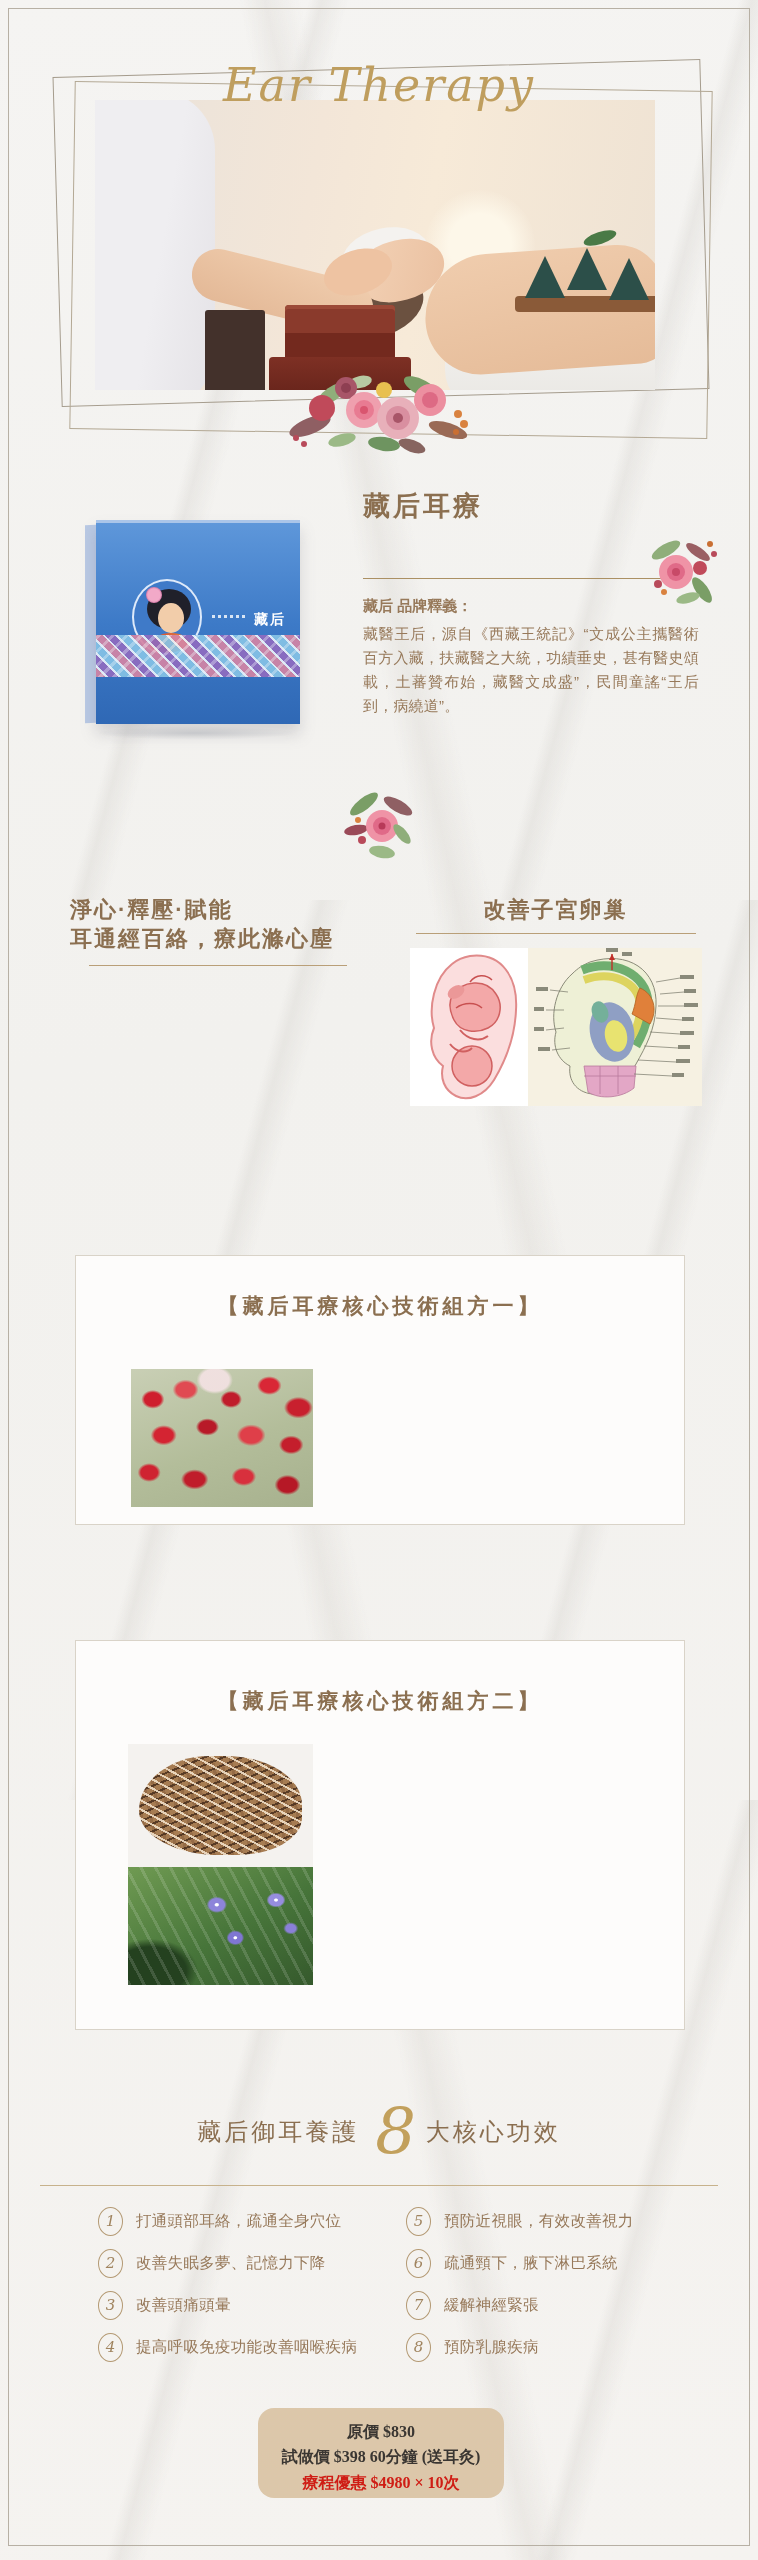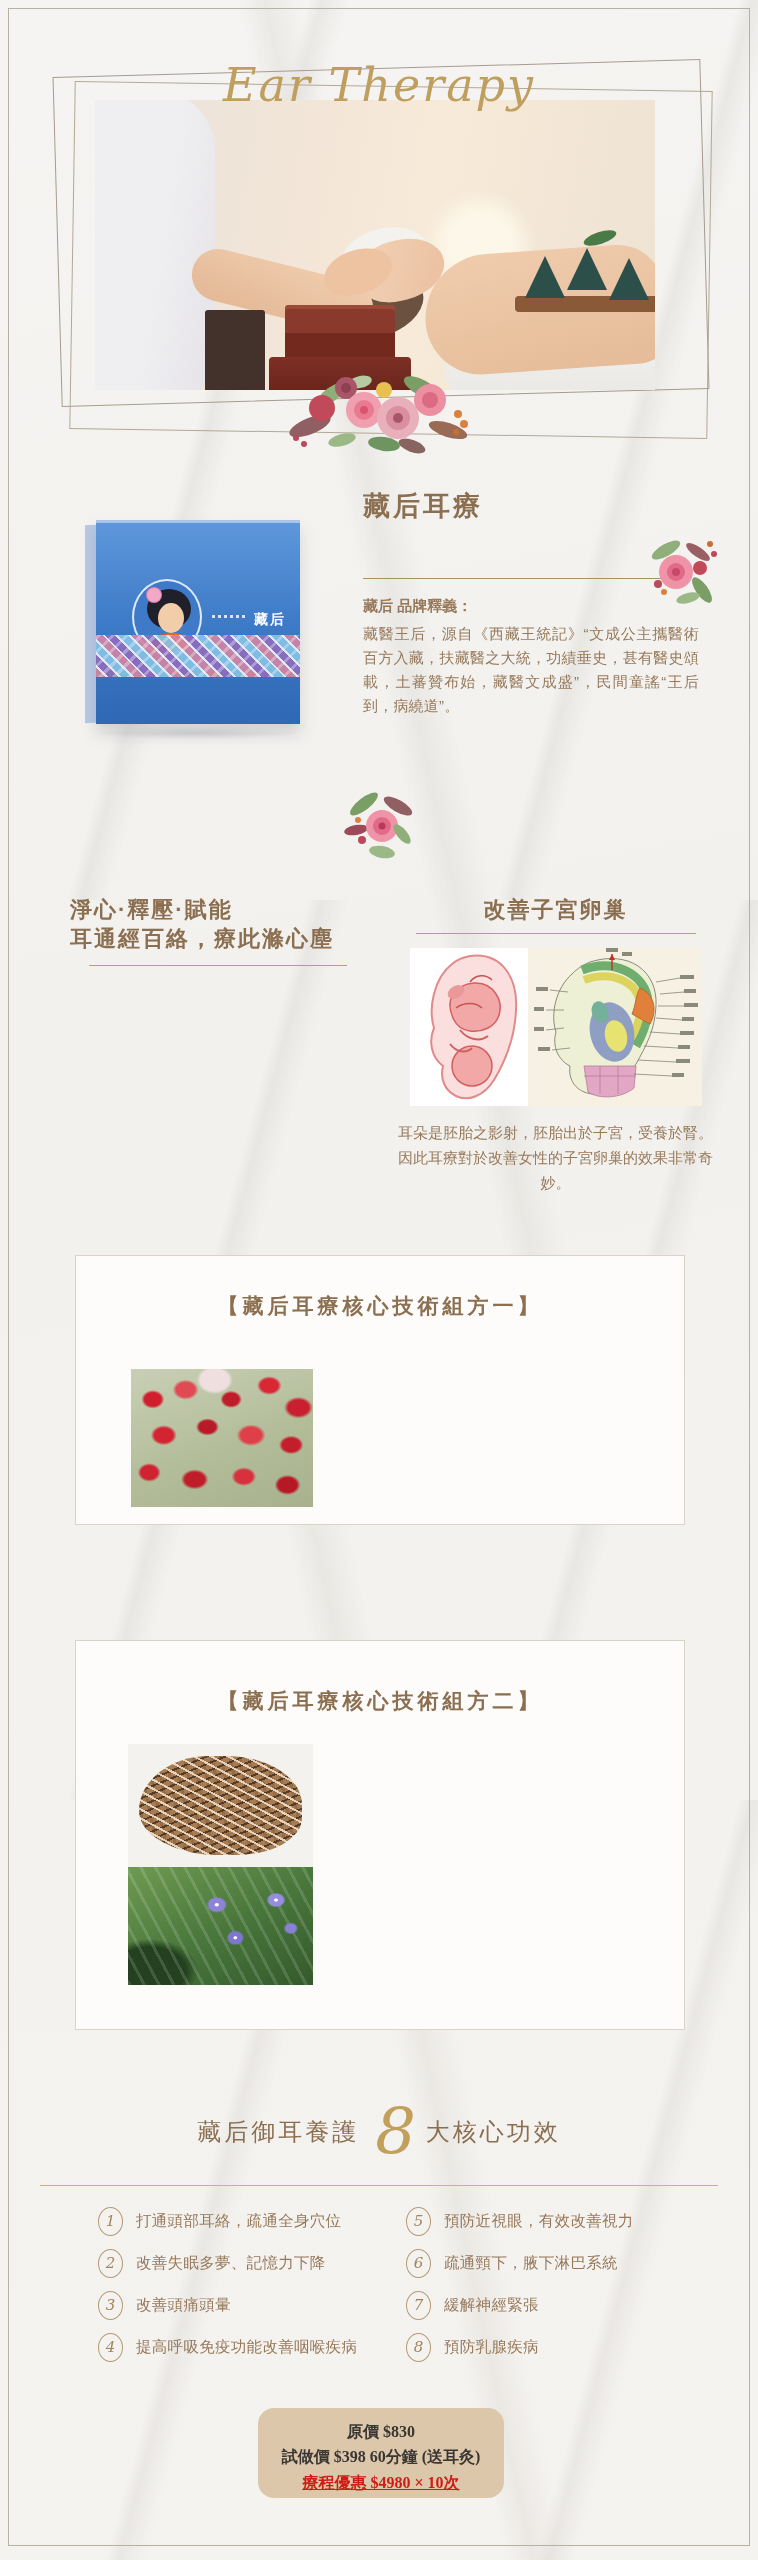--- a/index.html
+++ b/index.html
@@ -162,21 +162,21 @@
   .eff-num { flex:0 0 auto; width:25px; height:29px; border:1px solid #b49a74; border-radius:50%;
     font-family:"DejaVu Serif", serif; font-style:italic; font-size:15px; color:#a0845f;
     display:flex; align-items:center; justify-content:center; }
   .eff-text { font-size:15.5px; color:#97795a; letter-spacing:.3px; }
 
   
   .price-box { position:absolute; left:258px; top:2408px; width:246px; height:90px; border-radius:16px;
     background:#dcc7aa; text-align:center; padding-top:11px;
     font-family:"Liberation Serif", serif; }
   .price-line { font-size:16px; font-weight:bold; color:#3a3632; line-height:25px; }
-  .price-red { font-size:16px; font-weight:bold; color:#cf1d15; line-height:27px;text-decoration:underline; }
+  .price-red { font-size:16px; font-weight:bold; color:#cf1d15; line-height:27px; }
 </style>
 </head>
 <body>
 
 <div class="page">
   <div class="page-border"></div>
 
   <div class="hero-frame frame1"></div>
   <div class="hero-frame frame2"></div>
   <div class="hero-photo">
@@ -338,21 +338,20 @@
             <rect x="8" y="39" width="12" height="4"></rect>
               <rect x="6" y="59" width="10" height="4"></rect>
             <rect x="6" y="79" width="10" height="4"></rect>
               <rect x="10" y="99" width="12" height="4"></rect>
             <rect x="78" y="0" width="12" height="4"></rect>
               <rect x="94" y="4" width="10" height="4"></rect>
           </g>
         </svg>
       </div>
     </div>
-    <div class="col-caption">耳朵是胚胎之影射，胚胎出於子宮，受養於腎。因此耳療對於改善女性的子宮卵巢的效果非常奇妙。</div>
   </div>
 
   <div class="card card1">
     <div class="card-h">【藏后耳療核心技術組方一】</div>
     <div class="f1-img"></div>
   </div>
 
   <div class="card card2">
     <div class="card-h">【藏后耳療核心技術組方二】</div>
     <div class="f2-img1">

